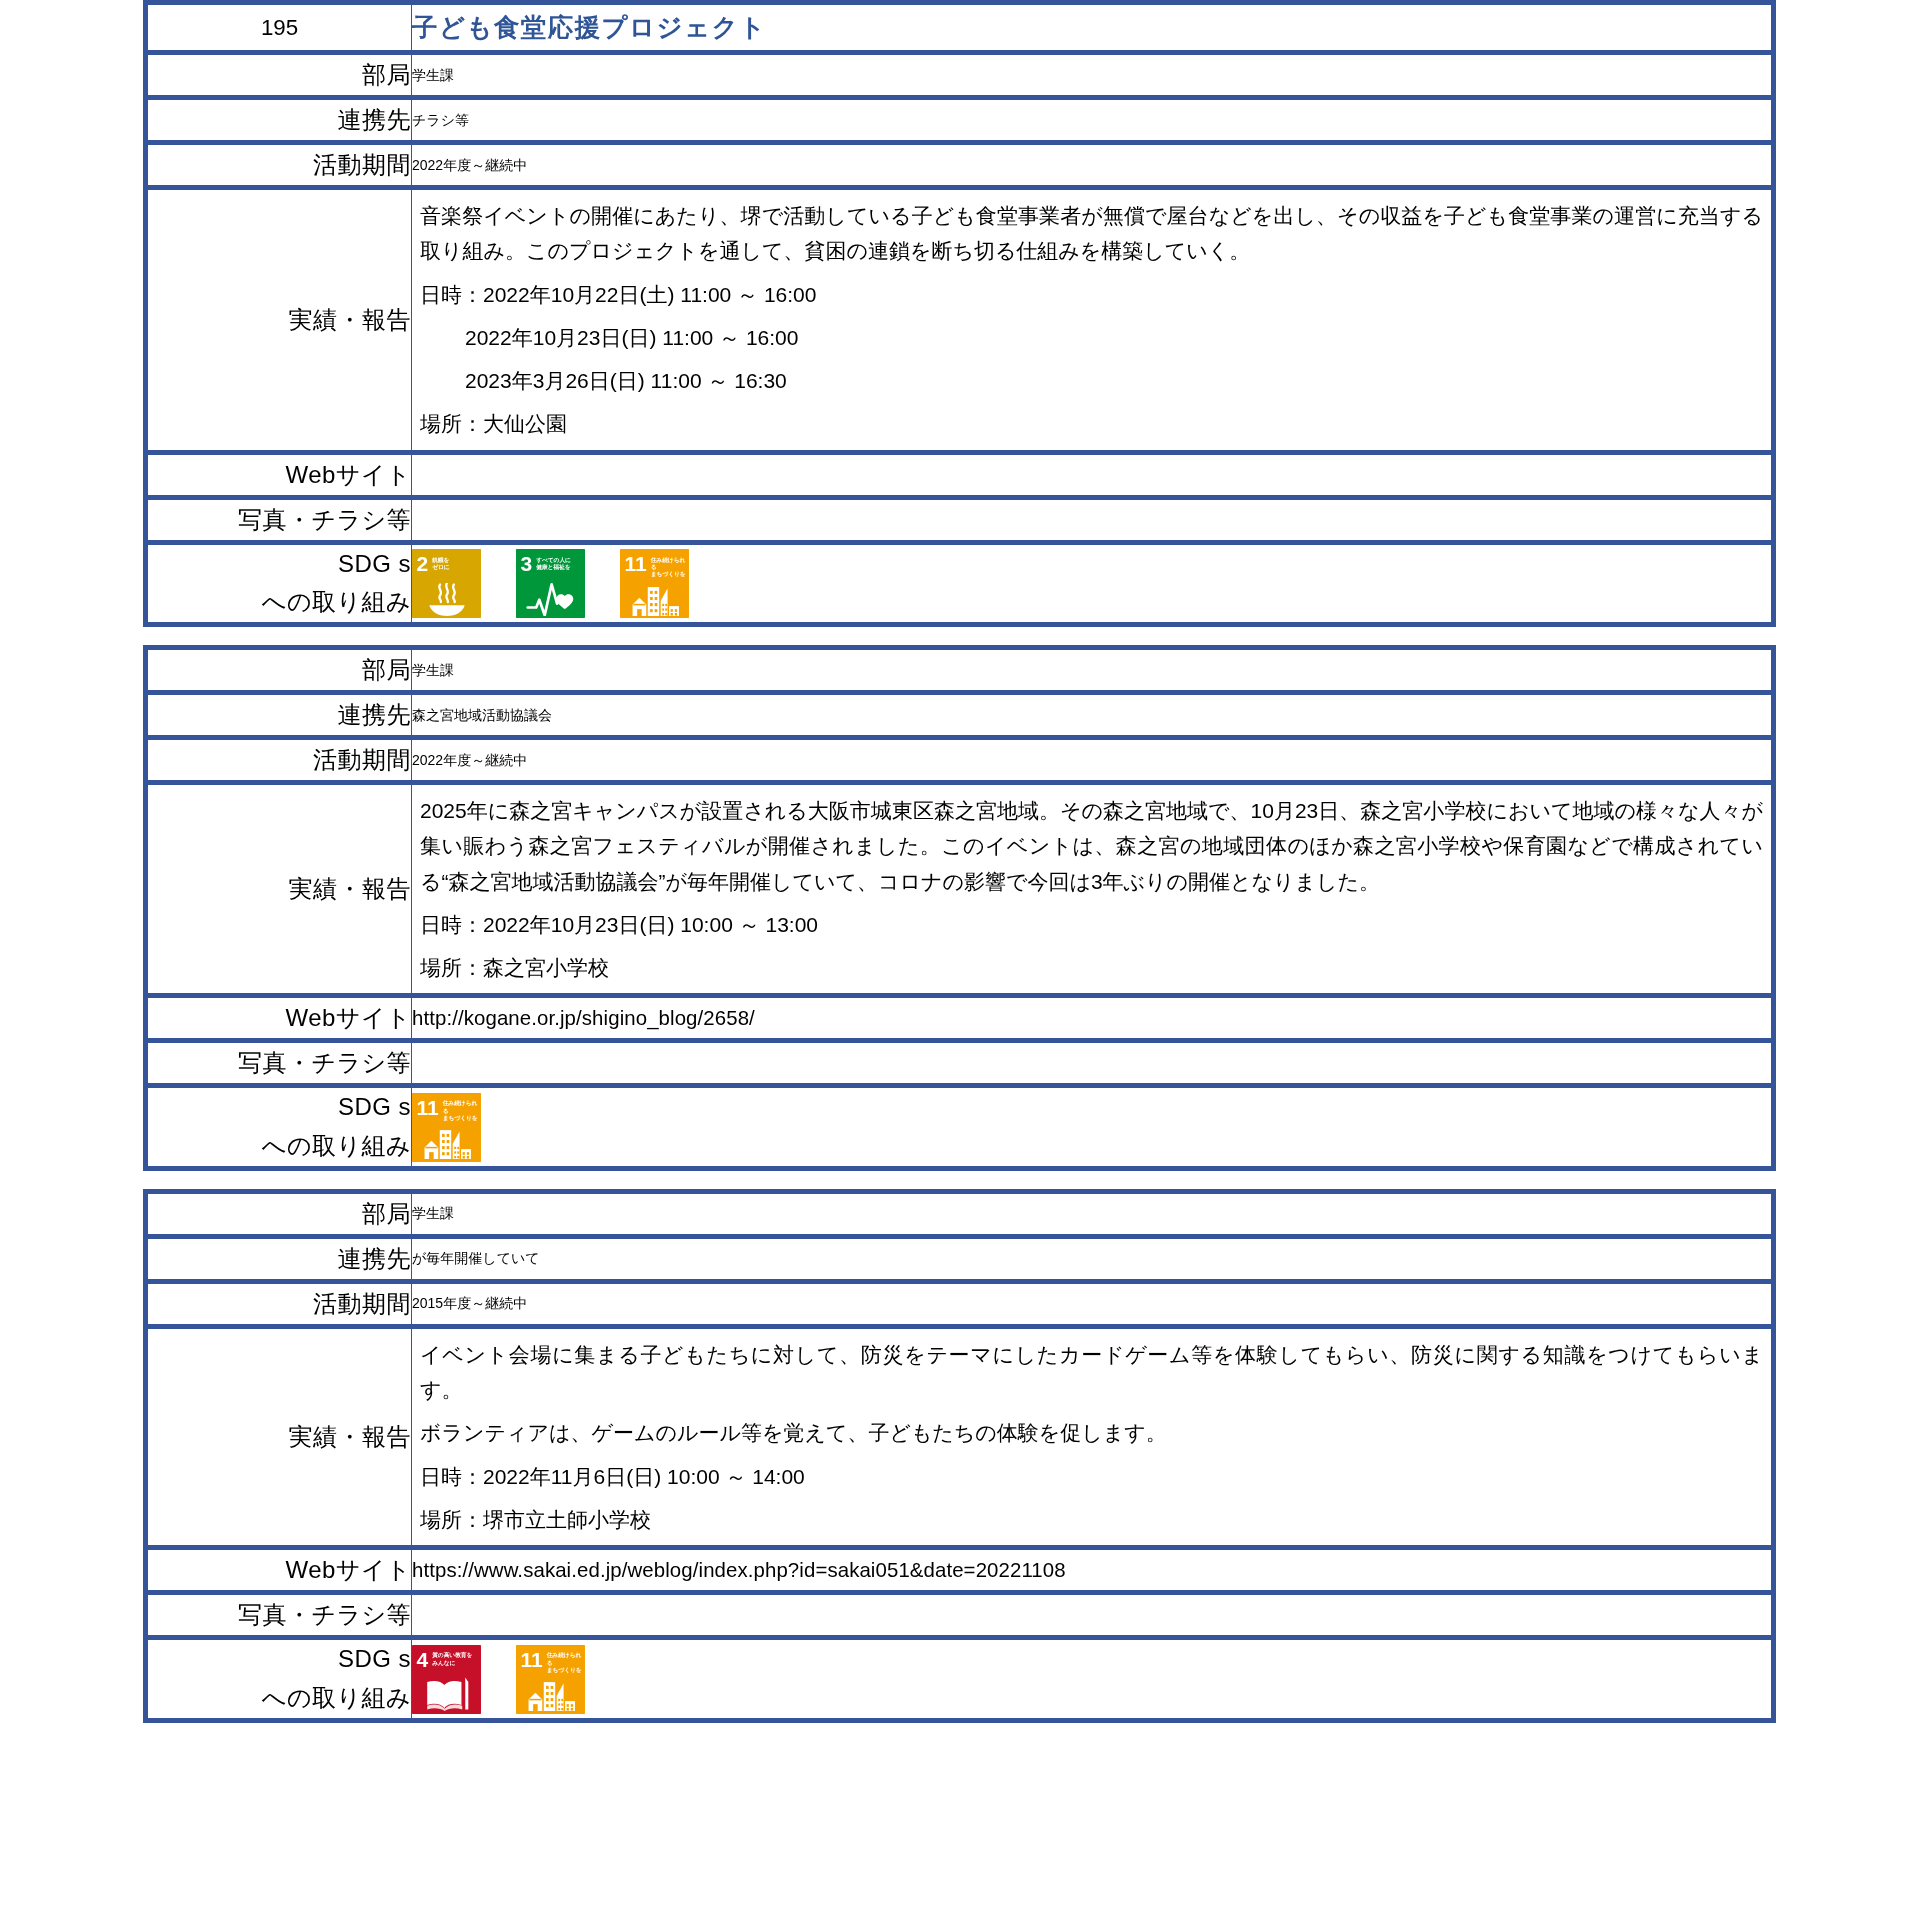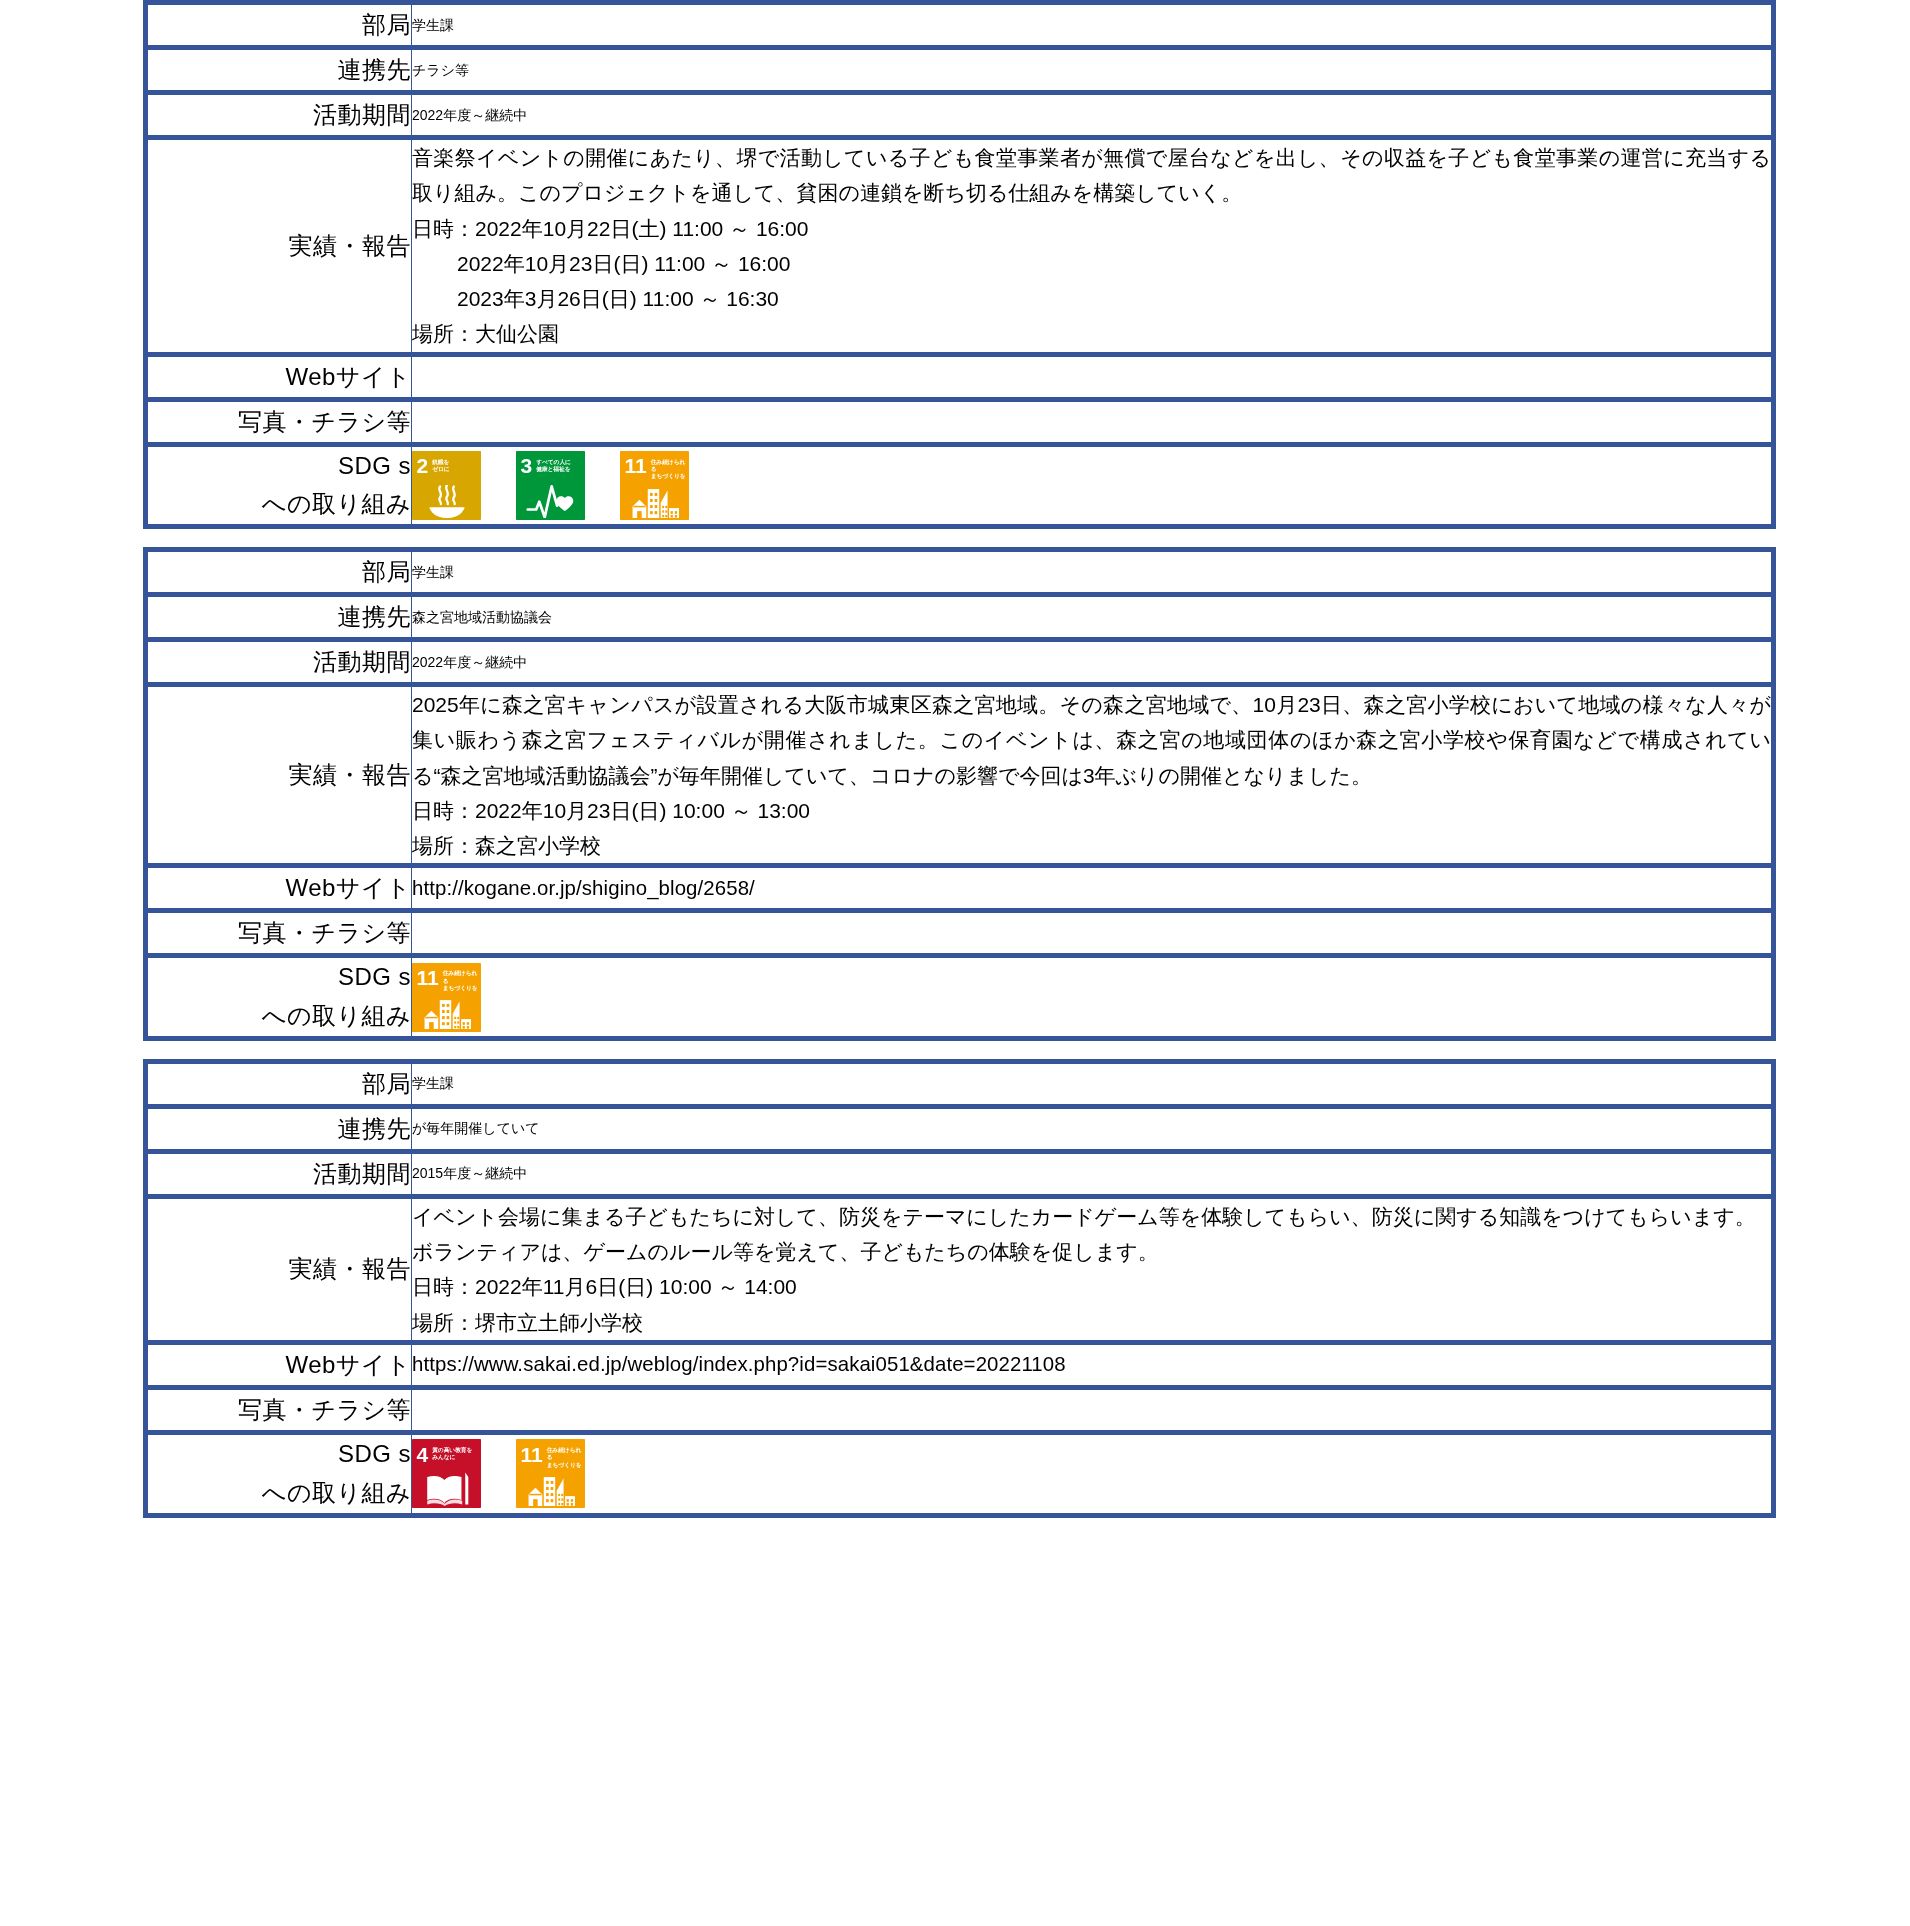--- a/index.html
+++ b/index.html
@@ -88,21 +88,21 @@
   .row-title td { height: 45px; }
   .row-std td   { height: 40px; }
 
   
   .report-cell {
     padding: 18.5px 14px 17.7px 14px;
     font-size: 21px;
     line-height: 1.68;
   }
   .report-cell p {
-    margin: 0;
+    margin: 8px;
     text-align: justify;
     text-justify: inter-character;
   }
   .report-cell p.nojust { text-align: left; }
   .report-cell p.indent { padding-left: 45px; }
 
   .url-cell {
     font-size: 20.4px;
     letter-spacing: 0.005em;
     padding: 10.8px 14px;
@@ -165,20 +165,24 @@
 <body>
 
 <div class="page">
   <div id="tables-root">
       <table class="entry-table">
         <colgroup>
           <col class="c-label">
           <col class="c-value">
         </colgroup>
         <tbody>
+          <tr class="row-title">
+            <td class="num-cell">195</td>
+            <td class="title-cell">子ども食堂応援プロジェクト</td>
+          </tr>
           <tr class="row-std thick">
             <td class="label-cell">部局</td>
             <td class="value-cell">学生課</td>
           </tr>
           <tr class="row-std thick">
             <td class="label-cell">連携先</td>
             <td class="value-cell">チラシ等</td>
           </tr>
           <tr class="row-std thick">
             <td class="label-cell">活動期間</td>

